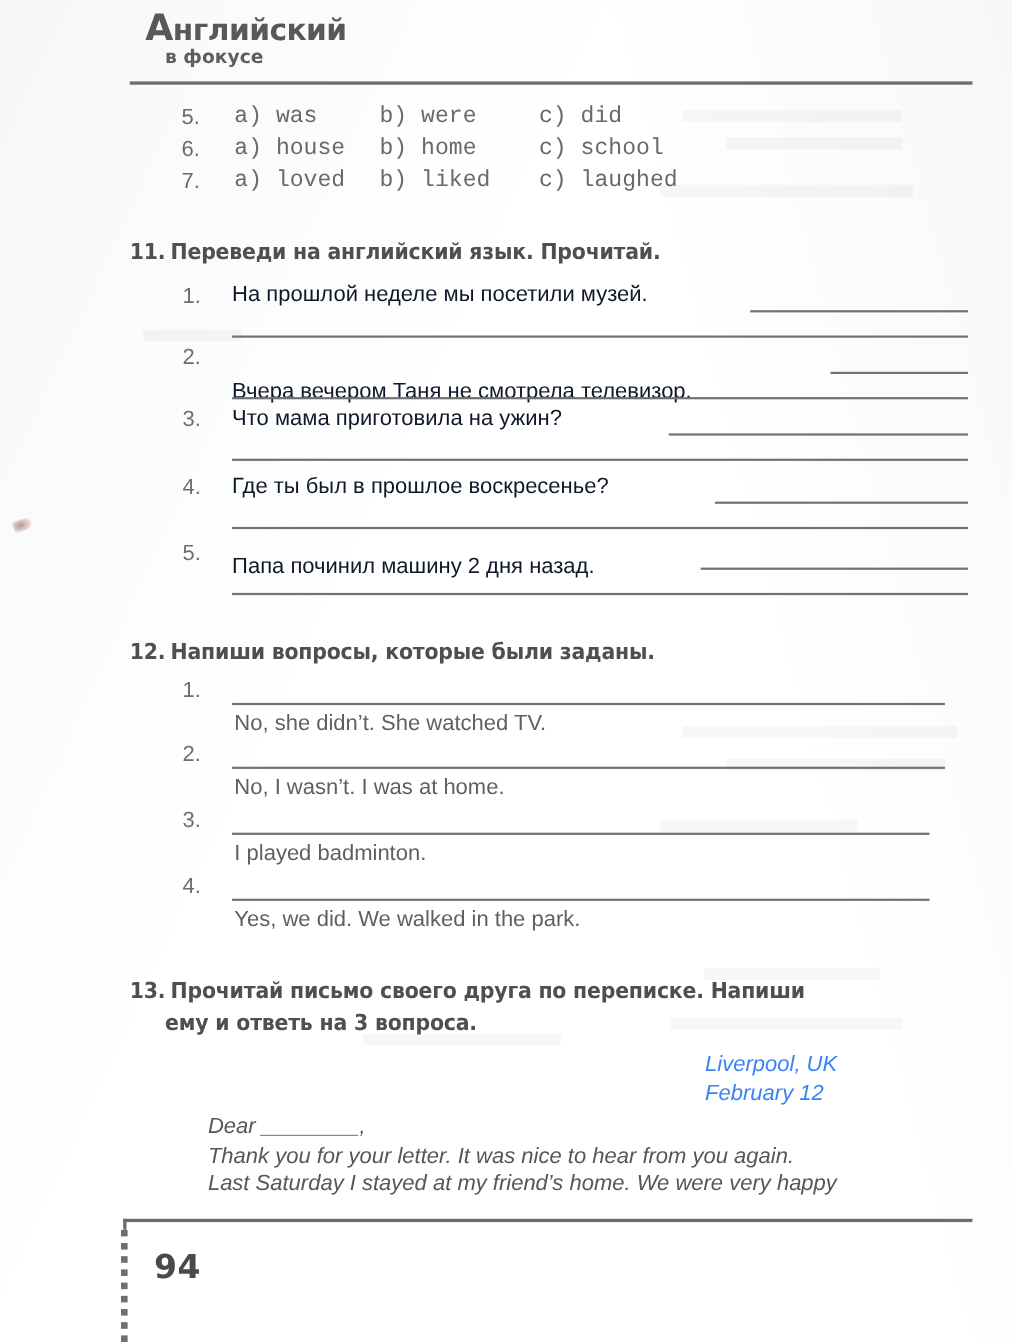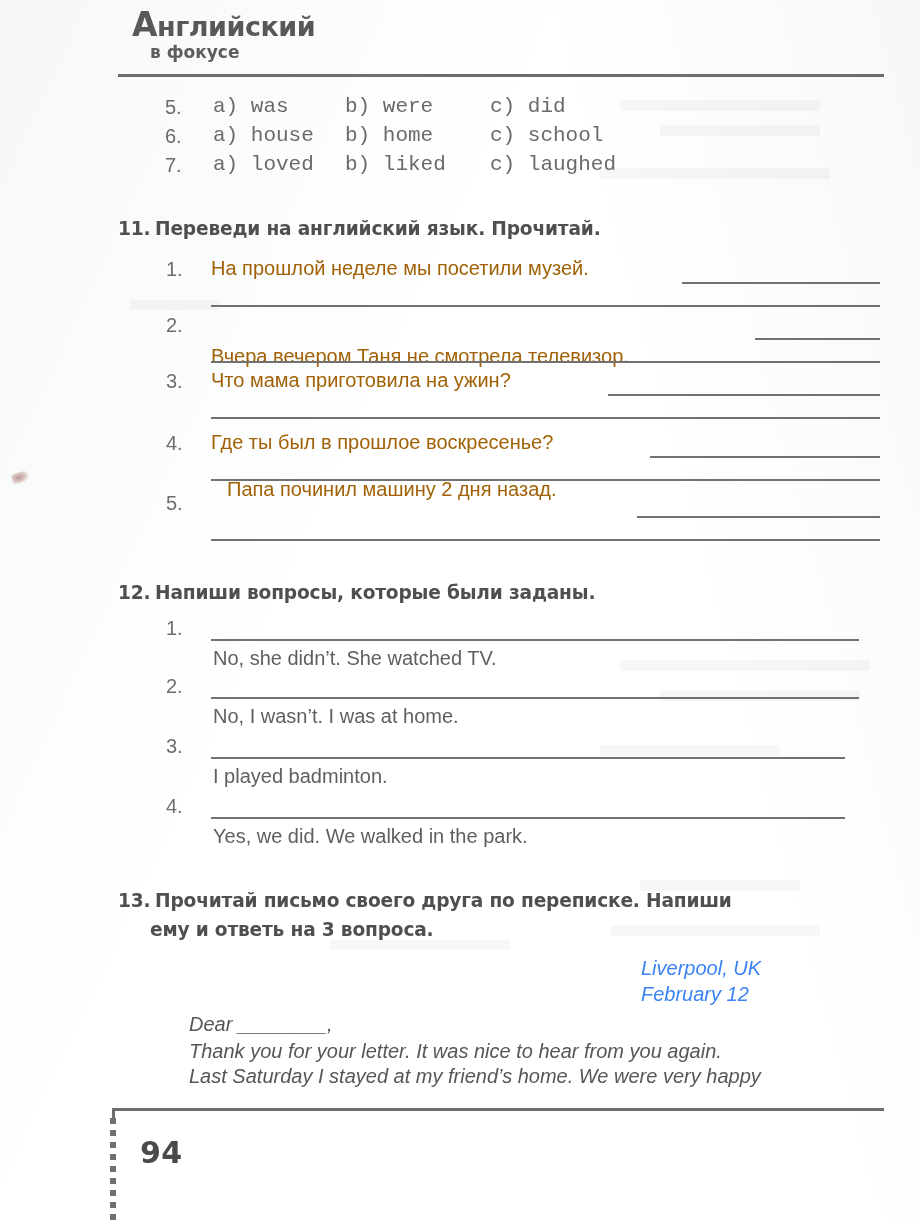--- a/index.html
+++ b/index.html
@@ -118,21 +118,21 @@
   .ex-head .hnum { margin-right: 5px; }
 
   .q-num {
     position: absolute;
     font-size: 20px;
     color: #6e6e6e;
   }
   .q-text {
     position: absolute;
     font-size: 20px;
-    color: #a16207;
+    color: #0f172a;
     white-space: nowrap;
   }
   .ans-text {
     position: absolute;
     font-size: 20px;
     color: #5f5f5f;
     white-space: nowrap;
   }
 
   .blank-line {
@@ -253,21 +253,21 @@
   <div class="q-text" style="left:211px;top:369px;">Что мама приготовила на ужин?</div>
   <div class="blank-line" style="left:608px;top:394px;width:272px;"></div>
   <div class="blank-line" style="left:211px;top:417px;width:669px;"></div>
 
   <div class="q-num" style="left:166px;top:432px;">4.</div>
   <div class="q-text" style="left:211px;top:431px;">Где ты был в прошлое воскресенье?</div>
   <div class="blank-line" style="left:650px;top:456px;width:230px;"></div>
   <div class="blank-line" style="left:211px;top:479px;width:669px;"></div>
 
   <div class="q-num" style="left:166px;top:492px;">5.</div>
-  <div class="q-text" style="left:211px;top:478px;margin-left:16px;">Папа починил машину 2 дня назад.</div>
+  <div class="q-text" style="left:211px;top:504px;">Папа починил машину 2 дня назад.</div>
   <div class="blank-line" style="left:637px;top:516px;width:243px;"></div>
   <div class="blank-line" style="left:211px;top:539px;width:669px;"></div>
 
   <div class="ex-head" style="top:580px;">
     <span class="hnum">12.</span><span>Напиши вопросы, которые были заданы.</span>
   </div>
 
   <div class="q-num" style="left:166px;top:617px;">1.</div>
   <div class="blank-line" style="left:211px;top:639px;width:648px;"></div>
   <div class="ans-text" style="left:213px;top:647px;">No, she didn’t. She watched TV.</div>

